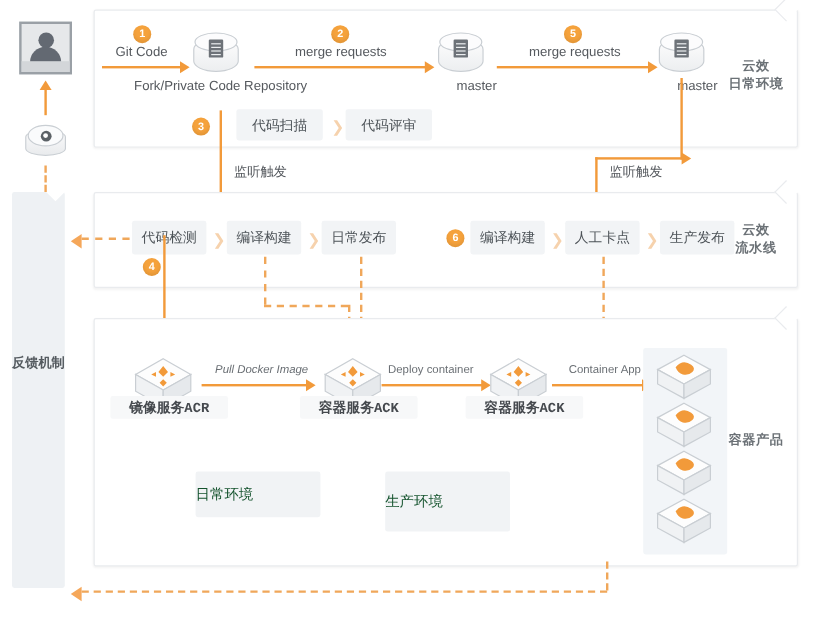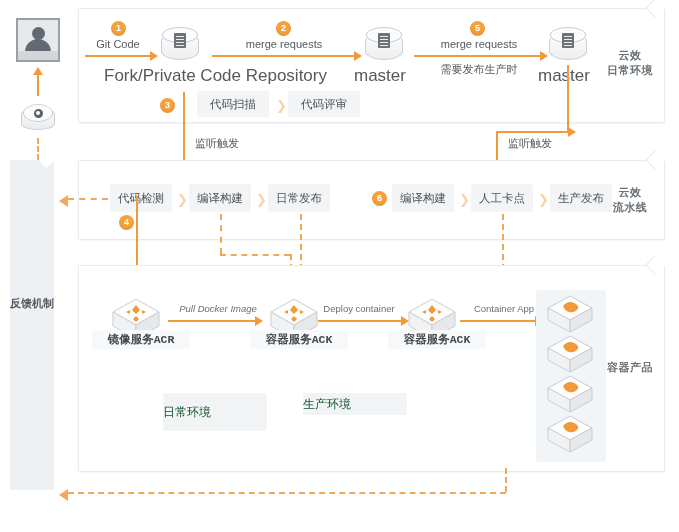--- a/index.html
+++ b/index.html
@@ -70,21 +70,21 @@
     background:linear-gradient(180deg,#fdfdfd 0%,#eceef0 100%);border:1px solid #c9ced3;box-sizing:border-box;}
   .repo .cap{position:absolute;left:1px;top:0px;width:36px;height:16px;border-radius:50%;
     background:#fcfcfd;border:1px solid #c9ced3;box-sizing:border-box;}
   .repo .doc{position:absolute;left:50%;top:6px;margin-left:-6px;width:12px;height:15px;background:#6d7278;border-radius:1px;}
   .repo .doc i{position:absolute;left:2px;width:8px;height:1.4px;background:#eceef0;display:block;}
   .repo .doc i:nth-child(1){top:2.5px;}
   .repo .doc i:nth-child(2){top:5.5px;}
   .repo .doc i:nth-child(3){top:8.5px;}
   .repo .doc i:nth-child(4){top:11.5px;}
 
-  .node-caption{position:absolute;font-size:17px;color:#55595e;text-align:left;white-space:nowrap;}
+  .node-caption{position:absolute;font-size:11px;color:#55595e;text-align:right;white-space:nowrap;}
 
   
   .chip{
     position:absolute;background:#f2f4f6;color:#4d5358;font-size:11.5px;
     display:flex;align-items:center;justify-content:center;border-radius:2px;white-space:nowrap;
   }
   .chevron{position:absolute;color:#f6d2ad;font-size:13px;line-height:1;}
 
   
   .h-arrow{position:absolute;height:2px;background:#f29a3a;}
@@ -186,21 +186,20 @@
         <i></i>
         <i></i>
         <i></i>
       </div>
   </div>
   <div class="node-caption" style="left:354px;top:66px;width:60px;">master</div>
 
   <div class="badge" style="left:470px;top:21px;">5</div>
   <div class="arrow-label" style="left:423px;top:38px;width:112px;">merge requests</div>
   <div class="h-arrow" style="left:414px;top:55px;width:127px;"></div>
-  <div class="arrow-label" style="left:423px;top:62px;width:112px;">需要发布生产时</div>
 
   <div class="repo" style="left:549px;top:27px;">
     <div class="cyl"></div>
     <div class="cap"></div>
     <div class="doc">
         <i></i>
         <i></i>
         <i></i>
         <i></i>
       </div>
@@ -343,20 +342,20 @@
       <polygon points="25,3 47,15 25,27 3,15" fill="#fdfdfd" stroke="#c9ced3" stroke-width="1"></polygon>
       <polygon points="3,15 25,27 25,39 3,27" fill="#f0f2f4" stroke="#c9ced3" stroke-width="1"></polygon>
       <polygon points="47,15 25,27 25,39 47,27" fill="#e6e9ec" stroke="#c9ced3" stroke-width="1"></polygon>
       <path d="M18 13 q6 -7 13 -2 q4 3 1 6 q-3 3 -8 2 q-4 -1 -6 -6 z" fill="#f29a3a"></path>
     </svg>
   </div>
 
   <div class="env-box" style="left:163px;top:393px;width:104px;height:38px;">
     <span>日常环境</span>
   </div>
-  <div class="env-box" style="left:303px;top:393px;width:104px;height:22px;">
+  <div class="env-box" style="left:321px;top:393px;width:104px;height:50px;">
     <span>生产环境</span>
   </div>
 
   <div class="v-dash" style="left:505px;top:468px;height:24px;"></div>
   <div class="h-dash left" style="left:68px;top:492px;width:438px;"></div>
 
 </div>
 
 </body></html>

